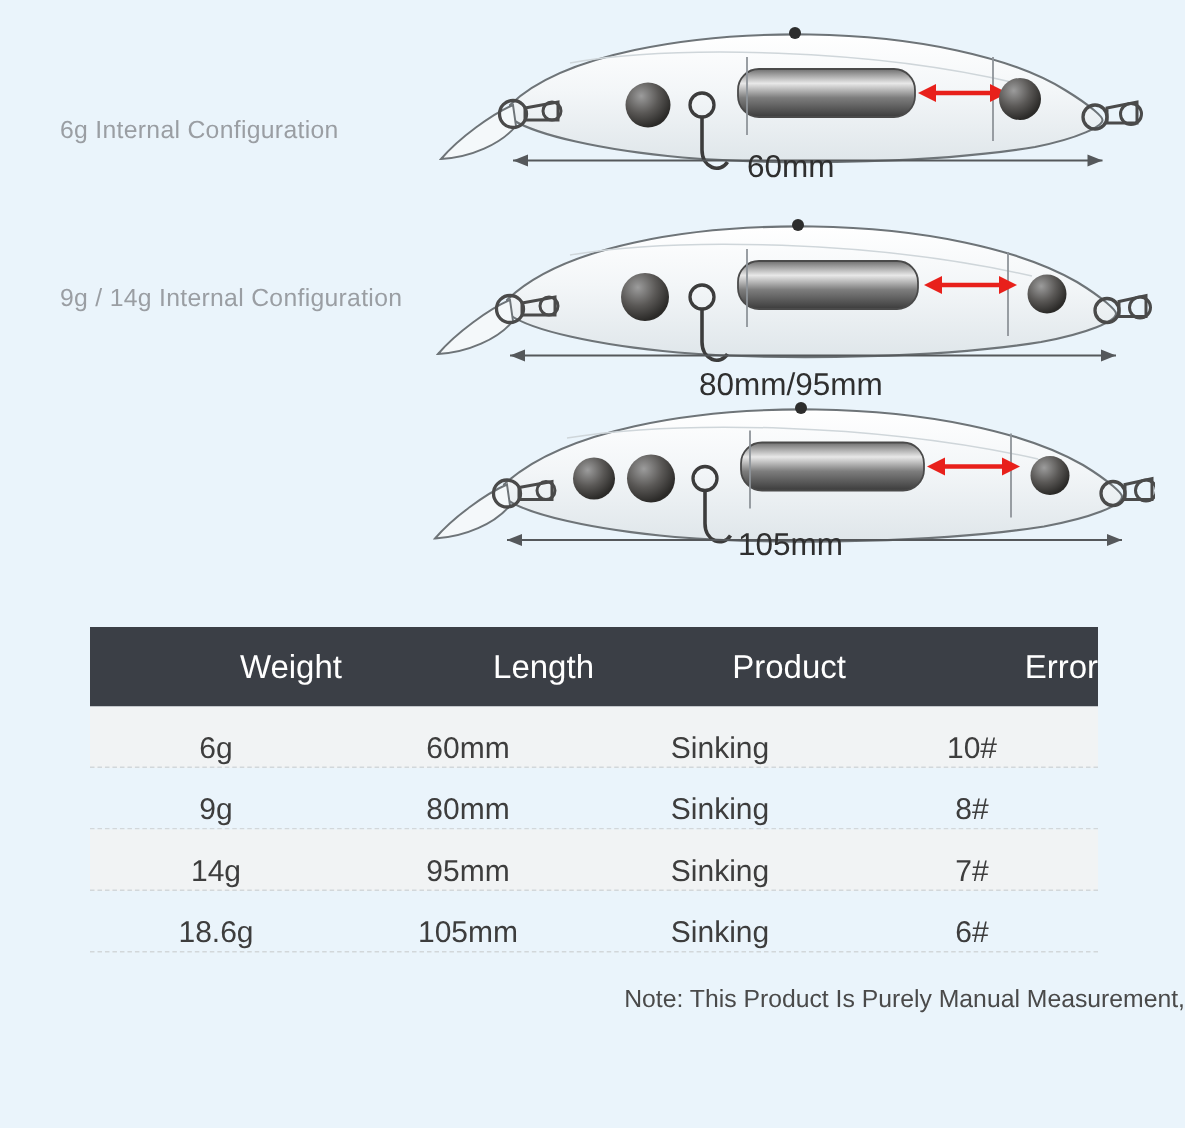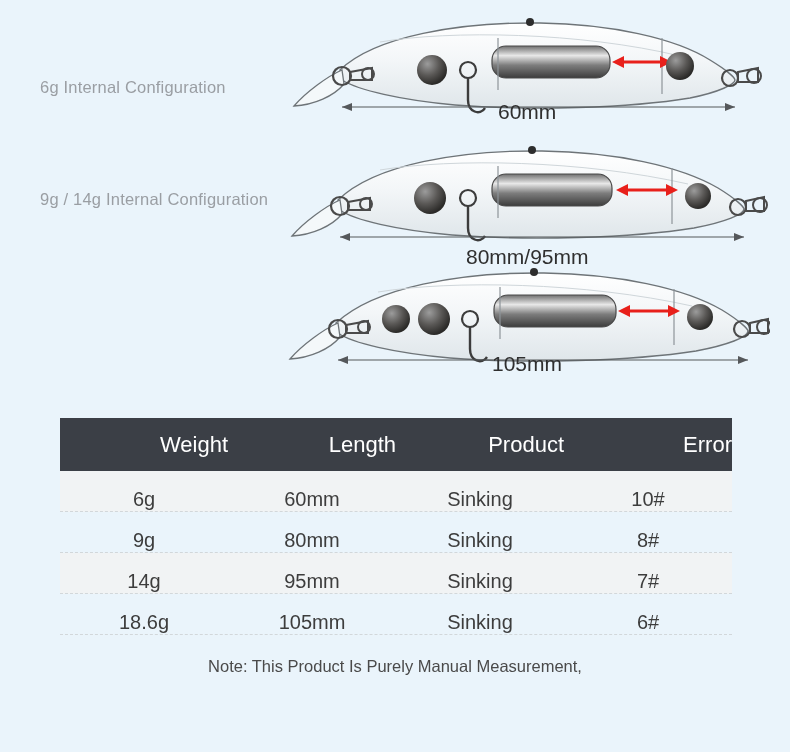--- a/index.html
+++ b/index.html
@@ -53,21 +53,21 @@
     color:#3d3d3d;
     border-bottom:1px dashed #d2d7da;
   }
   .trow div{flex:1;text-align:center;}
   .trow.alt{background:#f1f3f4;}
   .note{
     position:absolute;
     left:0;
     top:655px;
     width:790px;
-    text-align:center;
+    text-align:right;
     font-size:16.5px;
     color:#4a4a4a;
     line-height:23px;
   }
 </style>
 </head>
 <body>
 
 <div class="page">
 

